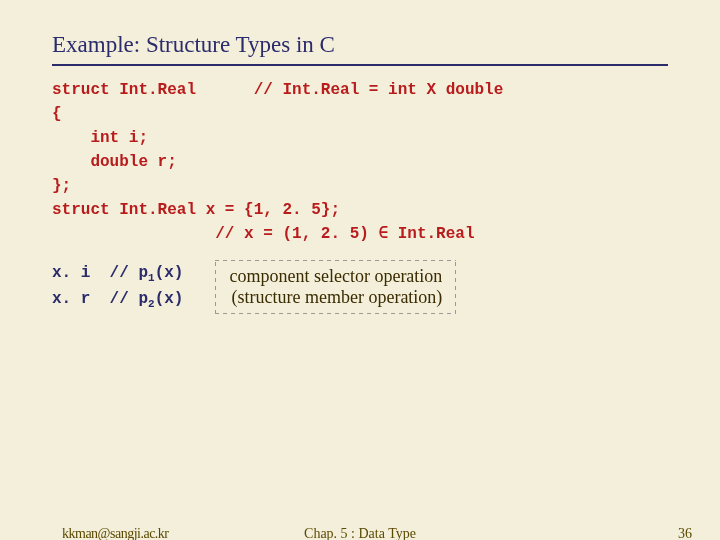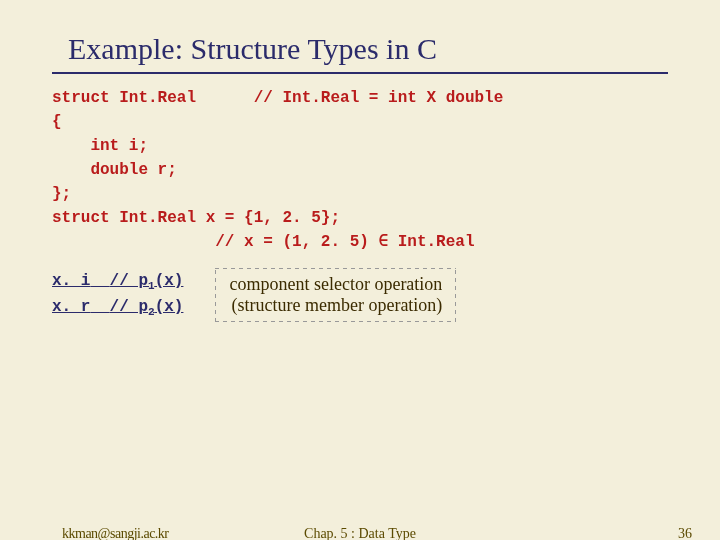--- a/index.html
+++ b/index.html
@@ -13,23 +13,23 @@
   }
   .slide {
     position: relative;
     box-sizing: border-box;
     width: 720px;
     height: 540px;
     background: #f3efdb;
     padding: 32px 52px 0 52px;
   }
   .title {
-    font-size: 30px;
+    font-size: 23px;
     color: #2b2b6b;
-    margin: 0 0 6px 16px;
+    margin: 0 0 6px 0;
     font-weight: normal;
   }
   .rule {
     height: 2px;
     background: #2b2b6b;
     margin: 0 0 8px 0;
   }
   .code {
     font-family: "Courier New", monospace;
     font-size: 16px;
@@ -64,21 +64,20 @@
   }
   .annot-left {
     display: inline-block;
     font-family: "Courier New", monospace;
     font-size: 16px;
     font-weight: bold;
     color: #2b2b6b;
     white-space: pre;
     vertical-align: middle;
     line-height: 1.5;
-    text-decoration: underline;
   }
   .footer {
     position: absolute;
     bottom: 14px;
     left: 0;
     width: 100%;
     color: #5b4a00;
     font-size: 14px;
     font-family: "Times New Roman", serif;
   }

